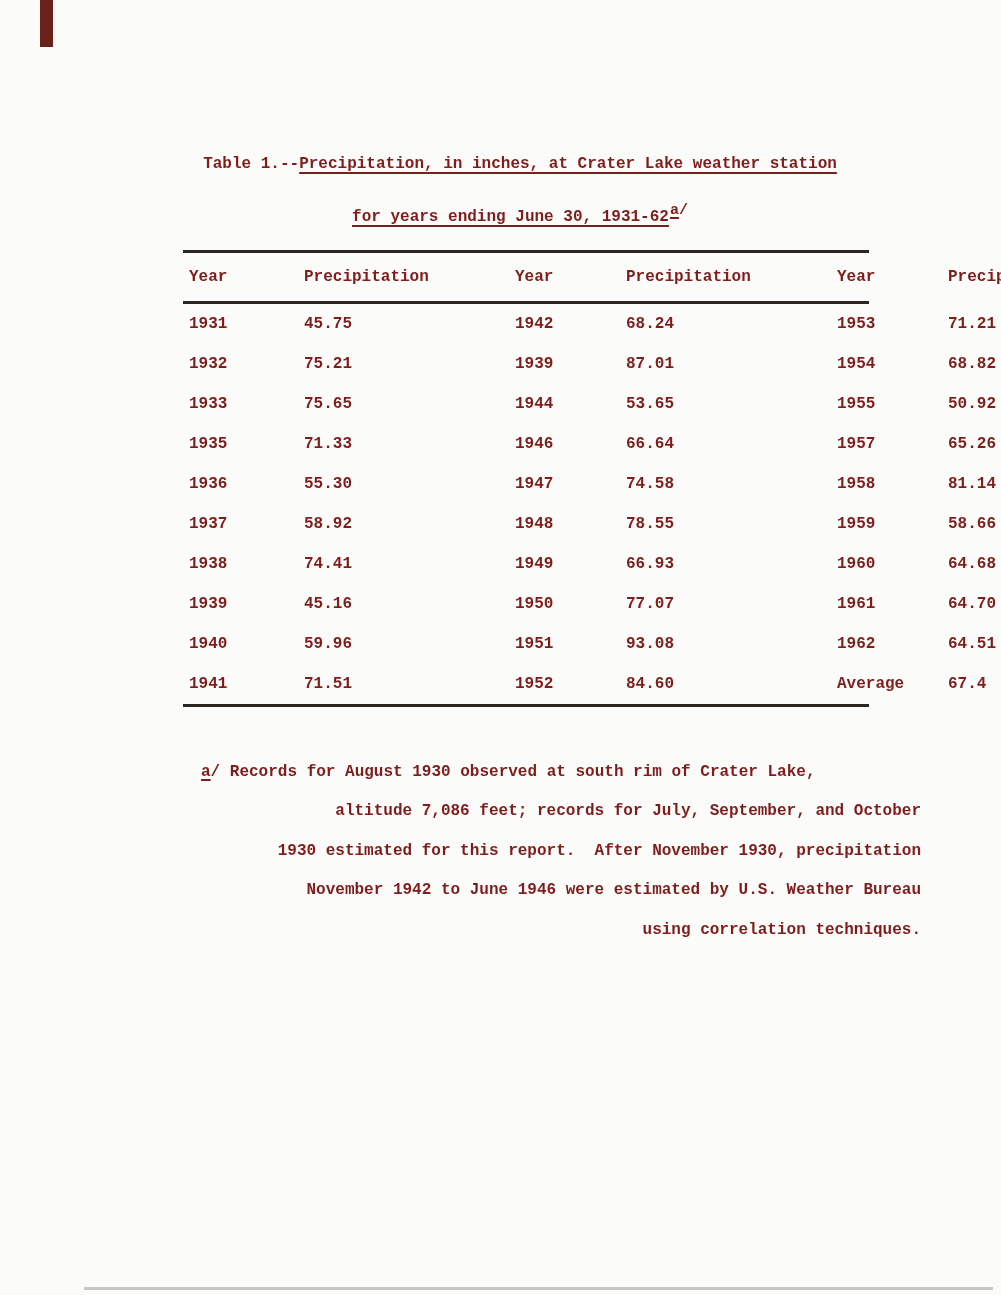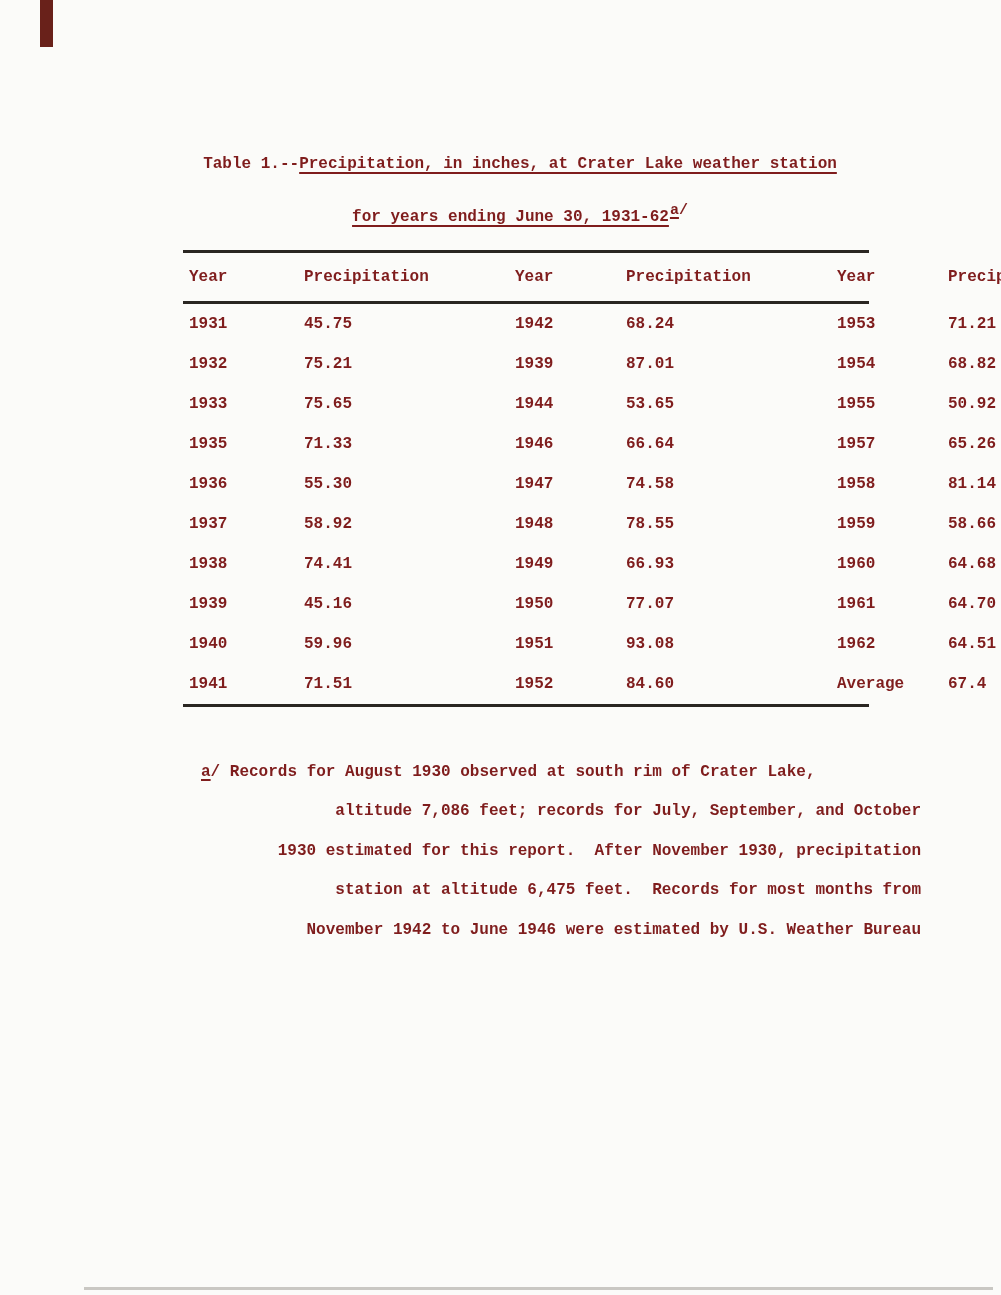--- a/index.html
+++ b/index.html
@@ -83,19 +83,19 @@
         <div class="trow"><span class="cell-year">1940</span><span class="cell-precip">59.96</span><span class="cell-year">1951</span><span class="cell-precip">93.08</span><span class="cell-year">1962</span><span class="cell-precip">64.51</span></div>
         <div class="trow"><span class="cell-year">1941</span><span class="cell-precip">71.51</span><span class="cell-year">1952</span><span class="cell-precip">84.60</span><span class="cell-year">Average</span><span class="cell-precip">67.4</span></div>
       </div>
     <div class="rule"></div>
   </div>
 
   <div class="footnote">
     <div class="fn-line"><span class="fn-marker"><span class="fn-a">a</span><span>/ </span></span><span>Records for August 1930 observed at south rim of Crater Lake,</span></div>
     <div class="fn-line fn-indent">altitude 7,086 feet; records for July, September, and October</div>
     <div class="fn-line fn-indent">1930 estimated for this report.  After November 1930, precipitation</div>
-    <div class="fn-line fn-indent">station at altitude 6,475 feet.  Records for most months from</div>
     <div class="fn-line fn-indent">November 1942 to June 1946 were estimated by U.S. Weather Bureau</div>
+    <div class="fn-line fn-indent">using correlation techniques.</div>
   </div>
 
   <div class="scan-bottom-line"></div>
 
 </div>
 
 </body></html>

